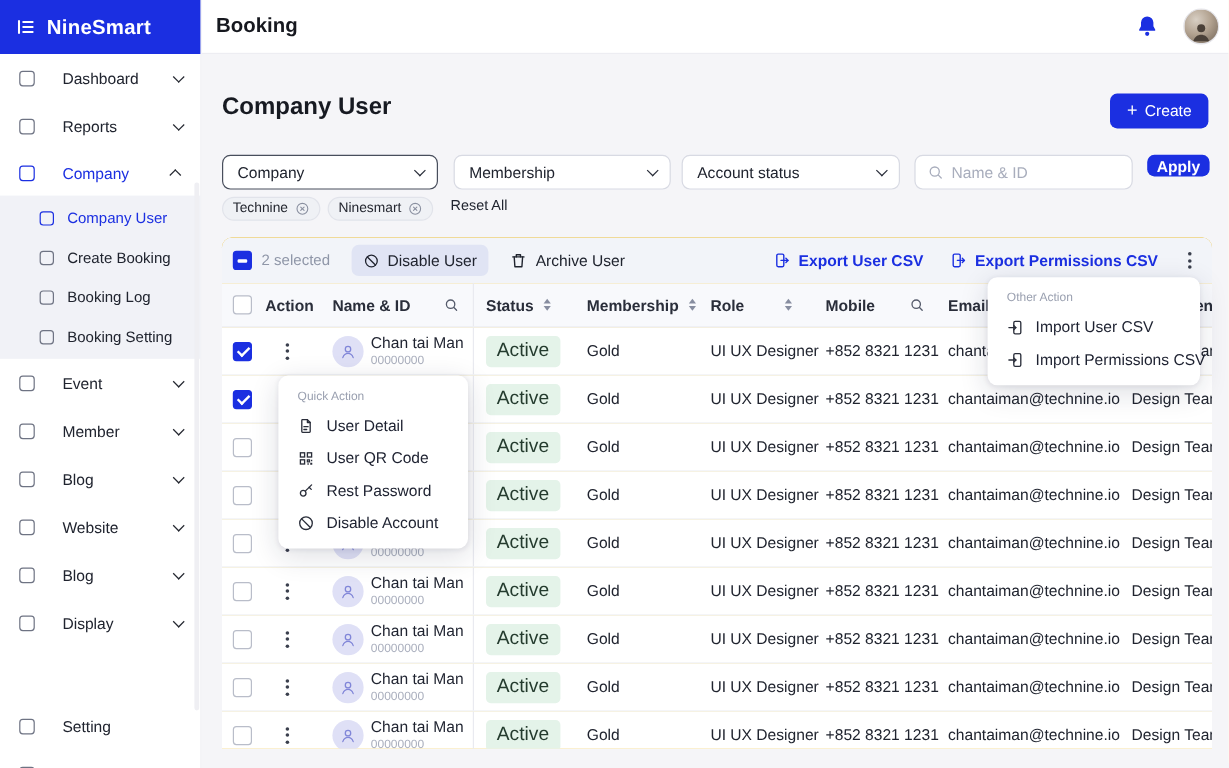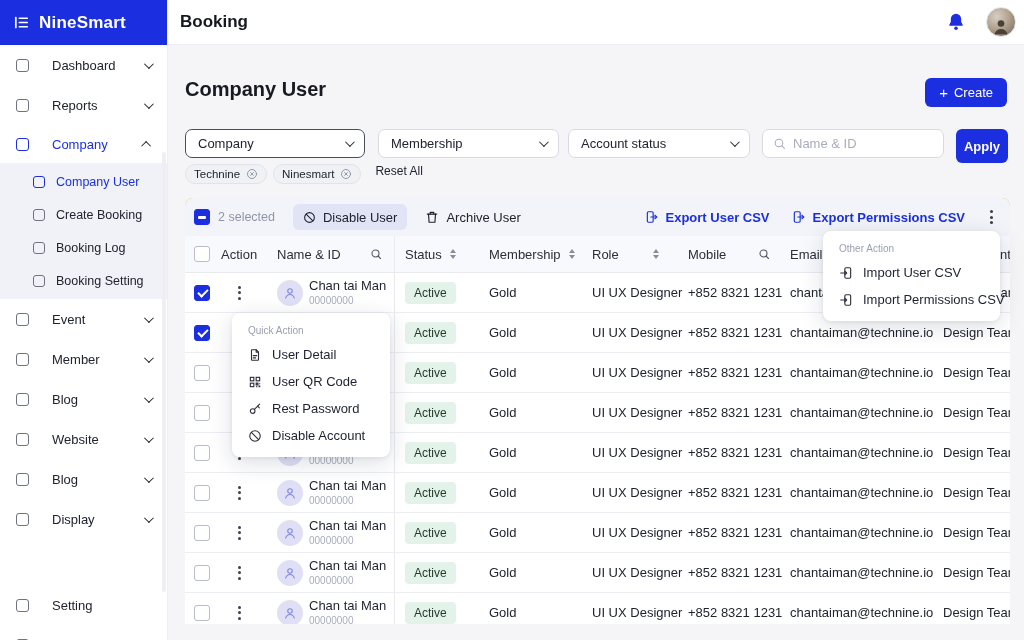--- a/index.html
+++ b/index.html
@@ -53,40 +53,40 @@
 
   .fselect{position:absolute;top:84px;height:29px;background:#fff;border:1px solid var(--border2);border-radius:7px;display:flex;align-items:center;padding:0 12px;font-size:13px;font-weight:500;cursor:pointer;}
   .fselect .chev{margin-left:auto;color:#2A2E3A;}
   .fselect.focused{border:1.5px solid #484E5C;}
   .f-company{left:17px;width:180px;}
   .f-membership{left:210px;width:181px;}
   .f-account{left:400px;width:182px;}
   .f-search{position:absolute;top:84px;left:594px;width:182px;height:29px;background:#fff;border:1px solid var(--border2);border-radius:7px;display:flex;align-items:center;padding:0 10px;gap:7px;color:var(--dim2);}
   .f-search input{border:none;outline:none;flex:1;font-size:13px;font-family:inherit;color:var(--text);background:transparent;min-width:0;}
   .f-search input::placeholder{color:var(--dim2);}
-  .apply-btn{position:absolute;left:788px;top:84px;width:52px;height:34px;font-weight:600;}
+  .apply-btn{position:absolute;left:788px;top:84px;width:52px;height:18px;font-weight:600;}
 
   .chips{position:absolute;left:17px;top:119px;display:flex;align-items:flex-start;gap:6px;}
   .chip{height:20px;display:flex;align-items:center;gap:6px;padding:0 8px;background:var(--chip-bg);border:1px solid var(--chip-border);border-radius:10px;font-size:11.5px;font-weight:500;color:#23262F;}
   .chip svg{cursor:pointer;}
   .reset-all{margin-left:8px;font-size:12px;font-weight:500;color:var(--text);cursor:pointer;}
 
   
   .card{position:absolute;left:17px;top:153px;width:825px;bottom:16px;background:#eab308;border-radius:8px 8px 0 0;overflow:hidden;z-index:1;}
   .card-toolbar{height:38px;background:var(--toolbar-bg);display:flex;align-items:center;padding:0 14px 0 9px;}
   .sel-txt{font-size:12.5px;color:#8F96A8;margin:0 18px 0 8px;}
   .tool-chip{height:26px;display:flex;align-items:center;gap:7px;padding:0 10px;background:var(--dis-bg);border-radius:6px;font-size:13px;font-weight:500;cursor:pointer;}
   .tool-plain{display:flex;align-items:center;gap:7px;margin-left:18px;font-size:13px;font-weight:500;cursor:pointer;}
   .tool-right{margin-left:auto;display:flex;align-items:center;gap:22px;}
   .export-link{display:flex;align-items:center;gap:7px;font-size:13px;font-weight:600;color:var(--blue);cursor:pointer;}
   .kebab{display:inline-flex;flex-direction:column;gap:2.5px;align-items:center;cursor:pointer;padding:3px;}
   .kebab i{width:3px;height:3px;border-radius:50%;background:#3A3F4D;display:block;}
 
   .tgrid{display:grid;grid-template-columns:36px 48px 126px 94px 103px 96px 102px 153px 1fr;align-items:center;}
-  .thead{height:37px;background:var(--thead-bg);border-bottom:1px solid var(--border);font-size:13px;font-weight:400;color:#2A2E3A;}
+  .thead{height:37px;background:var(--thead-bg);border-bottom:1px solid var(--border);font-size:13px;font-weight:700;color:#2A2E3A;}
   .hc{display:flex;align-items:center;height:100%;}
   .c-check{padding-left:9px;}
   .c-name{padding-left:8px;border-right:1px solid var(--border);gap:6px;}
   .c-status{padding-left:10px;}
   .sort{display:inline-flex;flex-direction:column;gap:2px;margin-left:8px;}
   .sort::before{content:"";border:3.5px solid transparent;border-bottom:4px solid #878DA0;border-top:none;}
   .sort::after{content:"";border:3.5px solid transparent;border-top:4px solid #878DA0;border-bottom:none;}
   .sort.far{margin-left:34px;}
   .h-search{margin-left:auto;margin-right:12px;color:#555B6B;display:flex;}
   .h-search.mid{margin-right:20px;}
@@ -95,21 +95,21 @@
   .trow .cell{display:flex;align-items:center;height:100%;overflow:hidden;white-space:nowrap;}
   .cb{position:relative;width:16px;height:16px;border:1.5px solid #B9BDC9;border-radius:3px;background:#fff;cursor:pointer;flex:none;}
   .cb.checked,.cb.ind{background:var(--blue);border-color:var(--blue);}
   .cb.checked::after{content:"";position:absolute;left:3px;top:3.5px;width:8px;height:4px;border-left:2px solid #fff;border-bottom:2px solid #fff;transform:rotate(-45deg);}
   .cb.ind::after{content:"";position:absolute;left:3px;top:6px;width:8px;height:2.5px;background:#fff;border-radius:1px;}
   .row-kebab{margin-left:14px;}
   .avatar{width:26px;height:26px;border-radius:50%;background:var(--avatar-bg);display:flex;align-items:center;justify-content:center;flex:none;color:var(--avatar-fg);}
   .nm-stack{display:flex;flex-direction:column;line-height:1.15;min-width:0;}
   .nm{font-size:13px;font-weight:500;color:#1F2330;}
   .uid{font-size:10px;color:var(--dim2);margin-top:1px;}
-  .badge{display:inline-block;padding:4px 9px;border-radius:4px;background:var(--badge-bg);color:var(--badge-text);font-size:12px;font-weight:500;}
+  .badge{display:inline-block;padding:4px 9px;border-radius:4px;background:var(--badge-bg);color:var(--badge-text);font-size:16px;font-weight:500;}
   .card-footer{height:7px;background:var(--footer-bg);}
 
   
   .popup{position:absolute;background:#fff;border-radius:8px;box-shadow:0 6px 24px rgba(20,25,60,.14),0 1px 4px rgba(20,25,60,.08);z-index:20;padding:10px 0 8px;}
   .popup .p-label{font-size:10px;color:#9AA0B0;margin:2px 0 5px 16px;font-weight:500;}
   .p-item{height:27px;display:flex;align-items:center;gap:10px;padding-left:16px;font-size:13px;font-weight:500;color:#1D2130;cursor:pointer;white-space:nowrap;}
   .p-item svg{flex:none;color:#2A2E3A;}
   .quick-popup{left:64px;top:268px;width:158px;}
   .other-popup{left:655px;top:186px;width:177px;}
 </style>

